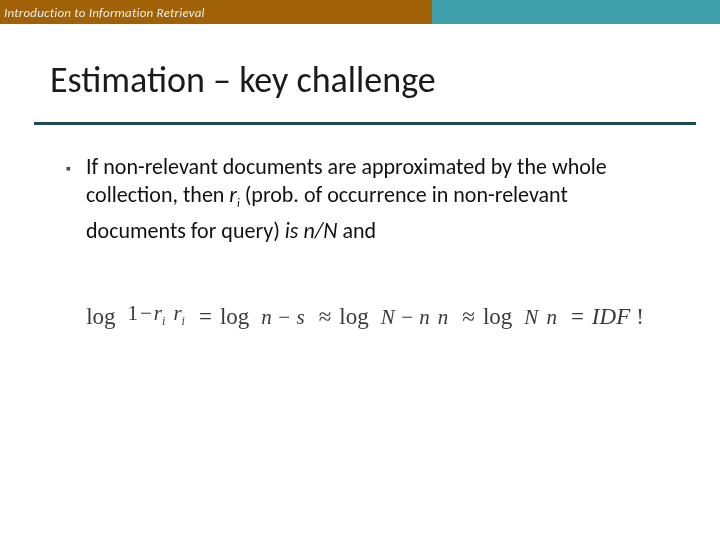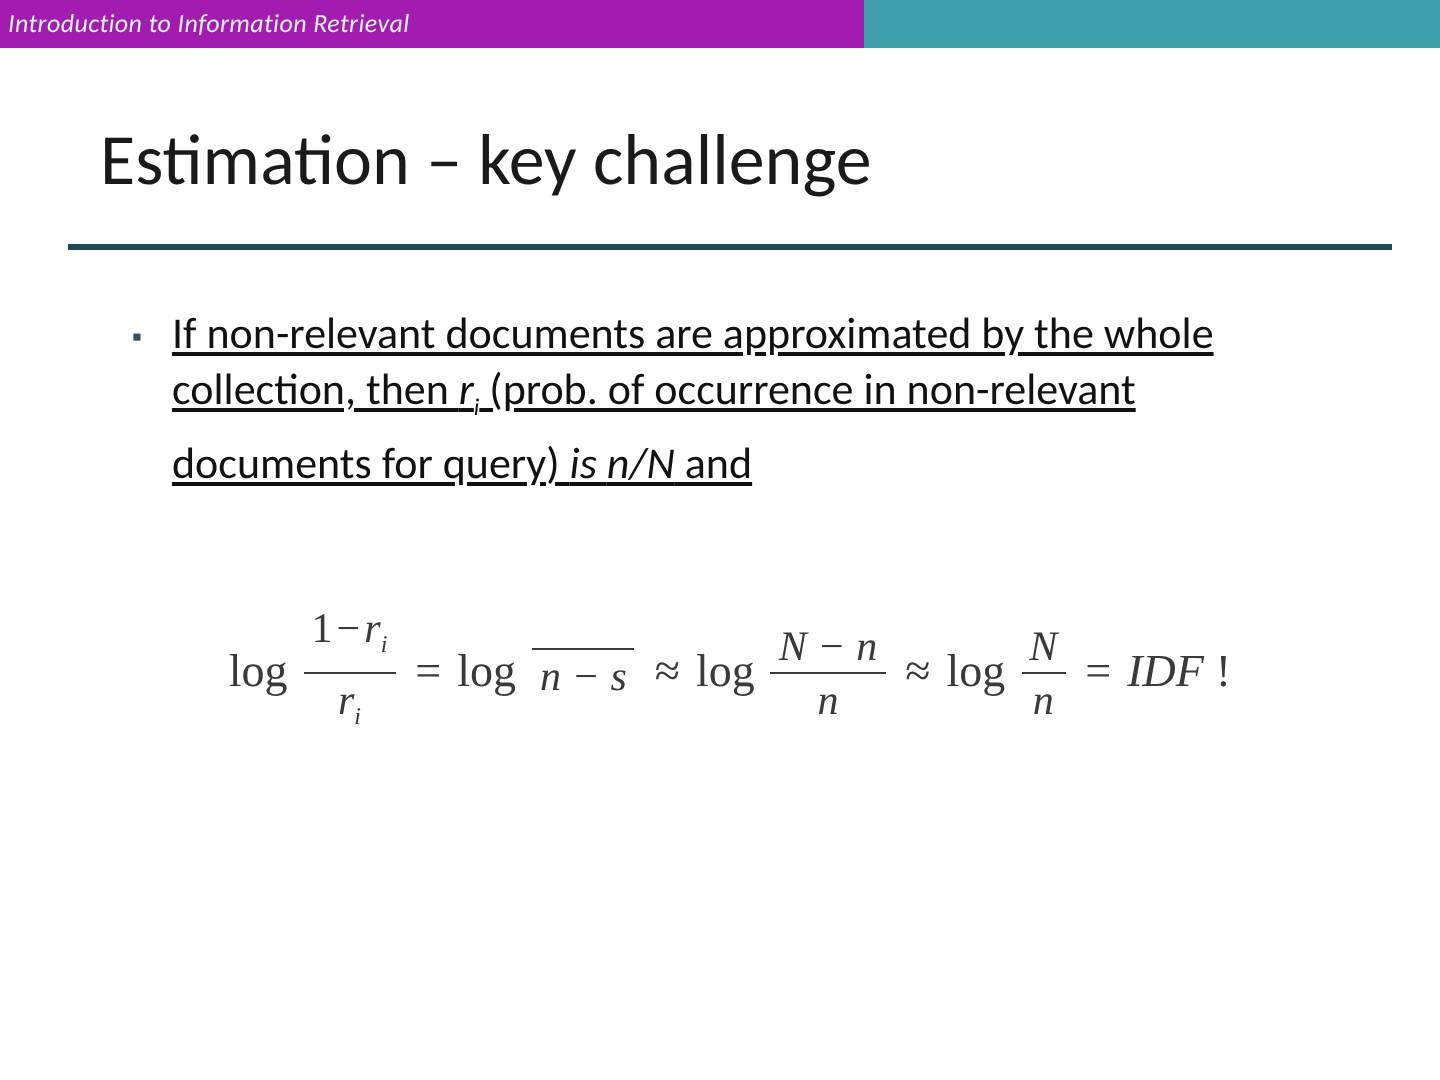--- a/index.html
+++ b/index.html
@@ -12,21 +12,21 @@
     overflow: hidden;
   }
   .topbar-wrap {
     width: 100%;
     height: 24px;
     display: flex;
   }
   .topbar-left {
     flex: 0 0 432px;
     height: 24px;
-    background: #a21caf;
+    background: #a16207;
     display: flex;
     align-items: center;
     padding-left: 4px;
     box-sizing: border-box;
   }
   .topbar-left span {
     color: #e4efef;
     font-style: italic;
     font-size: 13px;
     letter-spacing: 0.2px;
@@ -58,42 +58,41 @@
     flex: 0 0 20px;
     font-size: 14px;
     color: #2b5560;
     line-height: 28px;
     padding-top: 2px;
   }
   .btext {
     font-size: 22px;
     line-height: 28px;
     color: #111;
-    text-decoration: underline;
   }
   .btext .it { font-style: italic; }
   .btext sub { font-size: 12px; font-style: italic; }
   .formula {
     margin-top: 56px;
     display: flex;
     justify-content: center;
   }
   .eq {
     font-family: "Times New Roman", Times, serif;
     font-style: italic;
     font-size: 23px;
     color: #3a3a3a;
     display: flex;
     align-items: center;
     gap: 6px;
   }
   .eq .rm { font-style: normal; }
   .frac {
     display: inline-flex;
-    flex-direction: column;
+    flex-direction: row;
     align-items: center;
     vertical-align: middle;
     margin: 0 2px;
   }
   .frac .num, .frac .den {
     padding: 0 4px;
     font-size: 21px;
     line-height: 24px;
     white-space: nowrap;
   }

